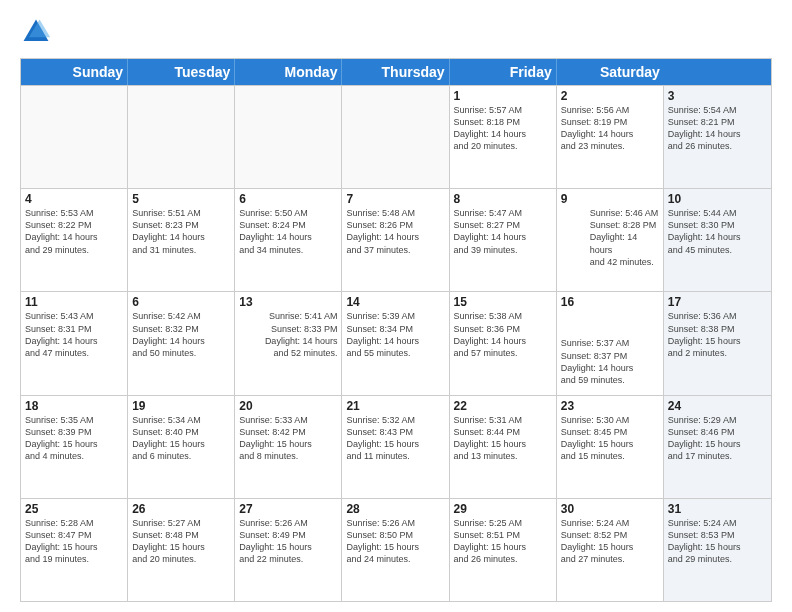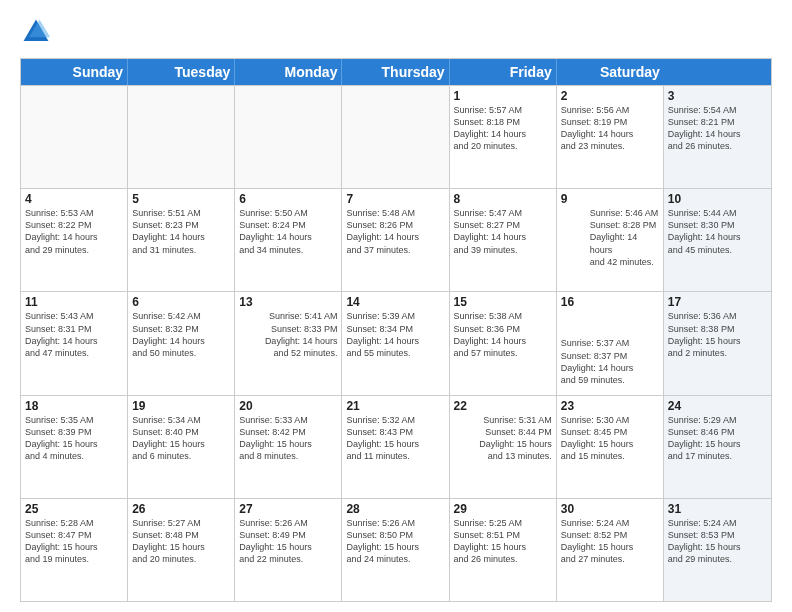--- a/index.html
+++ b/index.html
@@ -291,21 +291,21 @@
           </div>
           <div class="cal-cell">
             <div class="day-num">21</div>
             <div class="day-info" style="white-space: pre-line;">Sunrise: 5:32 AM
 Sunset: 8:43 PM
 Daylight: 15 hours
 and 11 minutes.</div>
           </div>
           <div class="cal-cell">
             <div class="day-num">22</div>
-            <div class="day-info" style="white-space: pre-line; text-align: right;">Sunrise: 5:31 AM
+            <div class="day-info" style="white-space: pre-line;">Sunrise: 5:31 AM
 Sunset: 8:44 PM
 Daylight: 15 hours
 and 13 minutes.</div>
           </div>
           <div class="cal-cell">
             <div class="day-num">23</div>
             <div class="day-info" style="white-space: pre-line;">Sunrise: 5:30 AM
 Sunset: 8:45 PM
 Daylight: 15 hours
 and 15 minutes.</div>

